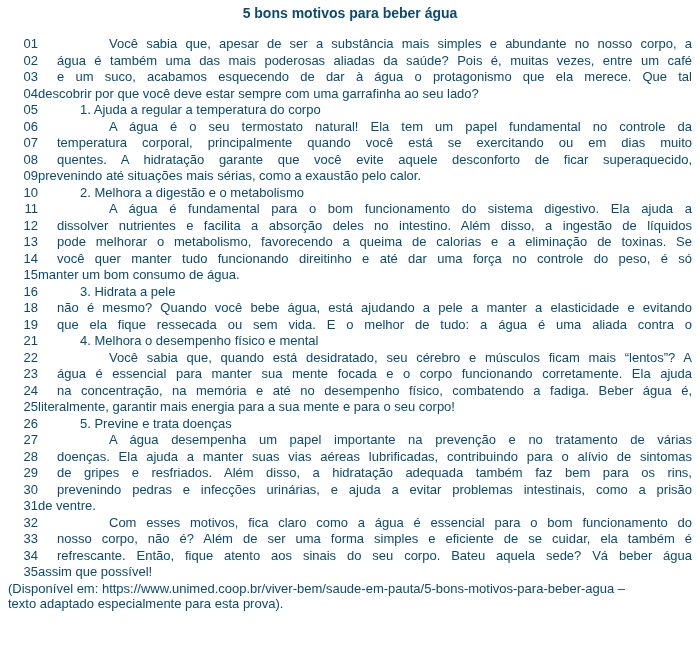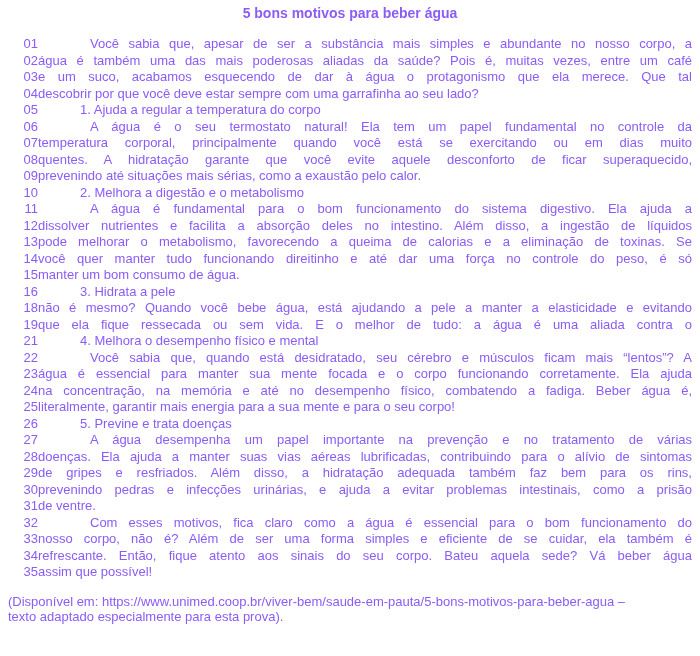--- a/index.html
+++ b/index.html
@@ -6,21 +6,21 @@
     margin: 0;
     padding: 0;
     background: #ffffff;
   }
   .page {
     position: relative;
     width: 700px;
     height: 656px;
     overflow: hidden;
     background: #ffffff;
-    color: #8b5cf6;
+    color: #0c4a6e;
     font-family: "Liberation Sans", sans-serif;
     box-sizing: border-box;
     padding: 0 8px;
   }
   h1.doc-title {
     margin: 0;
     padding-top: 6px;
     font-size: 14px;
     line-height: 14px;
     font-weight: bold;
@@ -42,23 +42,23 @@
   }
   .line-text {
     flex: 1;
     min-width: 0;
   }
   .line-text.first   { text-indent: 52px; }
   .line-text.heading { text-indent: 42px; font-weight: normal; }
   .line-text.just {
     text-align: justify;
     text-align-last: justify;
+    margin-left: 19px;
   }
   .footer {
-    margin-top: 13px;
     font-size: 13px;
     line-height: 15px;
   }
   .footer .src-line1 { text-align: left; }
   .footer .src-line2 { }
 </style>
 </head>
 <body>
 
 <div class="page">

